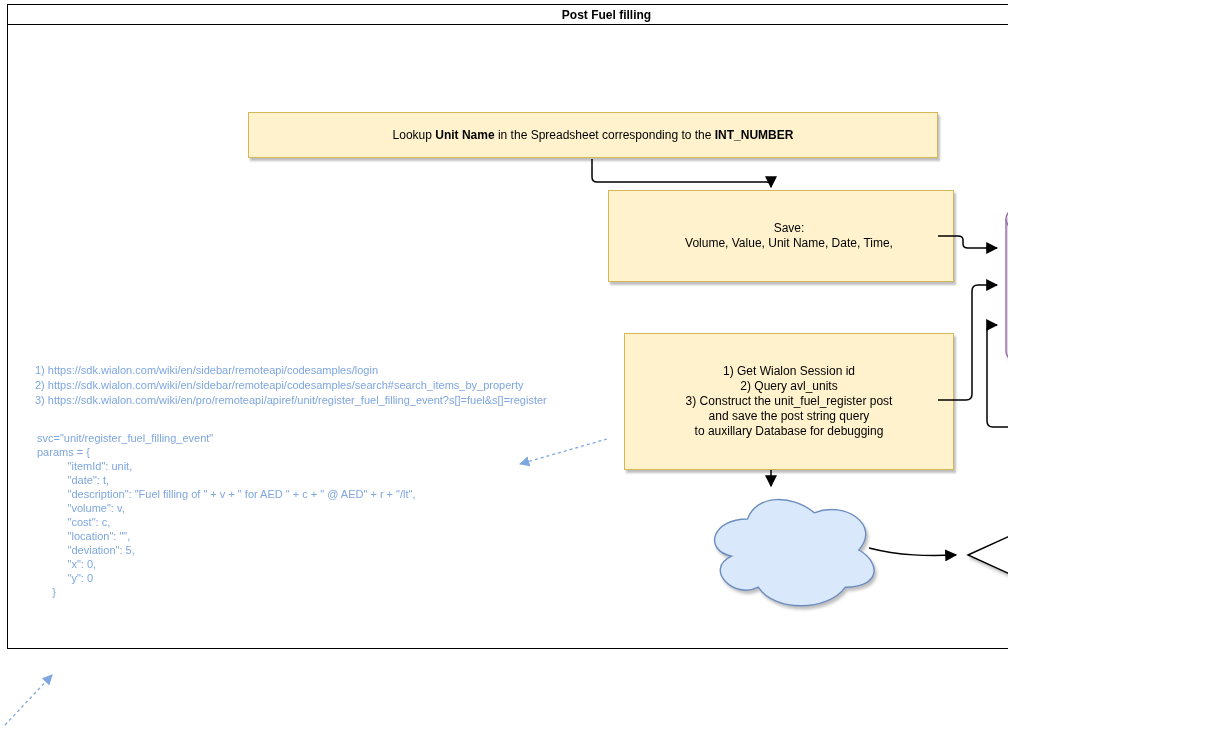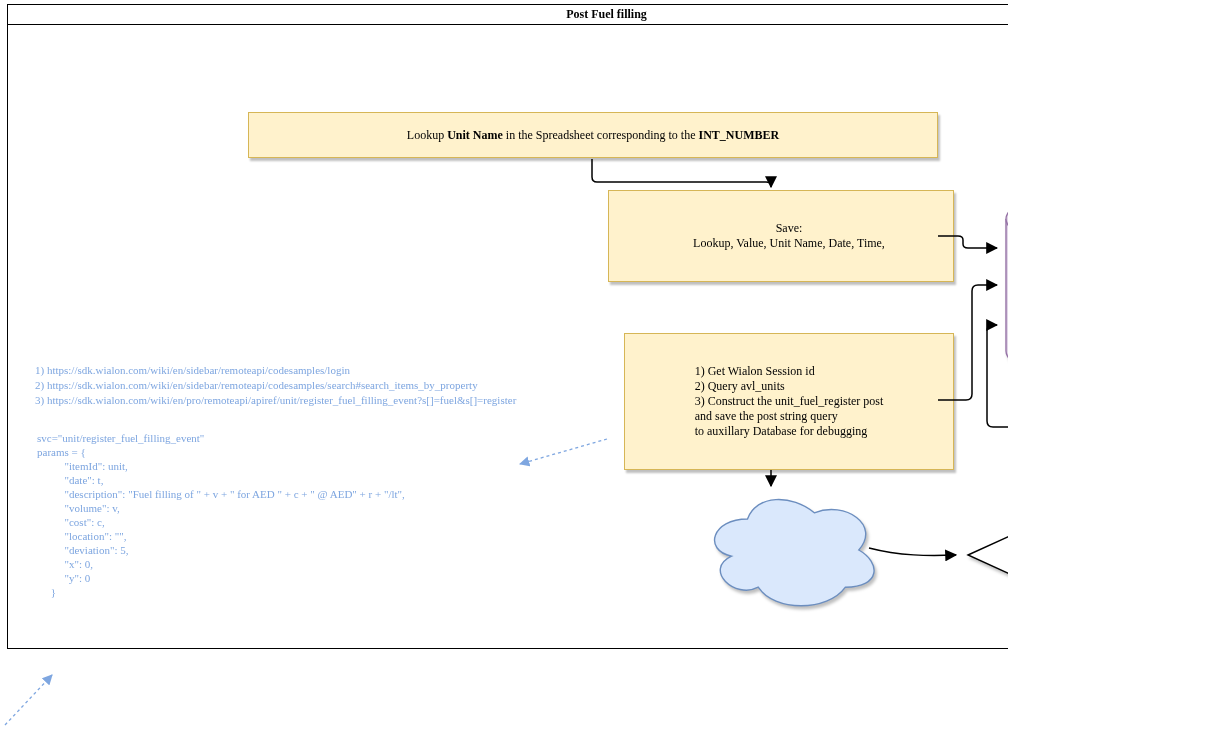--- a/index.html
+++ b/index.html
@@ -1,29 +1,29 @@
 <!DOCTYPE html>
 <html><head>
 <meta charset="utf-8">
 <style>
   html,body{margin:0;padding:0;background:#ffffff;}
   #canvas{
     position:relative;width:1008px;height:729px;overflow:hidden;
-    font-family:Liberation Serif, serif;font-size:12px;color:#000;
+    font-family:Liberation Sans, sans-serif;font-size:12px;color:#000;
   }
   .abs{position:absolute;}
   
   #frame{left:7px;top:4px;width:1197px;height:643px;border:1px solid #000;background:transparent;}
   #titlebar{left:7px;top:4px;width:1197px;height:19px;border:1px solid #000;display:flex;align-items:center;justify-content:center;font-weight:bold;background:#fff;}
   
   .ybox{
     background:#fff2cc;border:1px solid #d6b656;
     box-shadow:2px 3px 2px rgba(0,0,0,0.25);
     display:flex;flex-direction:column;align-items:center;justify-content:center;
-    line-height:15px;
+    text-align:center;line-height:15px;
   }
   .pre-line{white-space:pre-line;}
   
   .bluetext{color:#7ea6e0;}
   #links{left:35px;top:363px;line-height:15px;font-size:11px;}
   #links .link{cursor:pointer;}
   #codeblock{left:37px;top:431px;font-size:11px;line-height:14px;white-space:pre;}
   #yes-label{left:1020px;top:452px;width:40px;text-align:center;color:#a16207;}
   
   .shape-svg{display:block;}
@@ -45,21 +45,21 @@
   <div class="abs" id="titlebar">
     <span>Post Fuel filling</span>
   </div>
 
   <div class="abs ybox" style="left:248px;top:112px;width:688px;height:44px;">
     <div><span>Lookup </span><b>Unit Name</b><span> in the Spreadsheet corresponding to the </span><b>INT_NUMBER</b></div>
   </div>
 
   <div class="abs ybox" style="left:608px;top:190px;width:328px;height:90px;padding-left:16px;">
     <div>Save:</div>
-    <div>Lookup, Value, Unit Name, Date, Time,</div>
+    <div>Volume, Value, Unit Name, Date, Time,</div>
   </div>
 
   <div class="abs ybox" style="left:624px;top:333px;width:328px;height:135px;">
     <div class="pre-line">1) Get Wialon Session id
 2) Query avl_units
 3) Construct the unit_fuel_register post
 and save the post string query
 to auxillary Database for debugging</div>
   </div>
 

